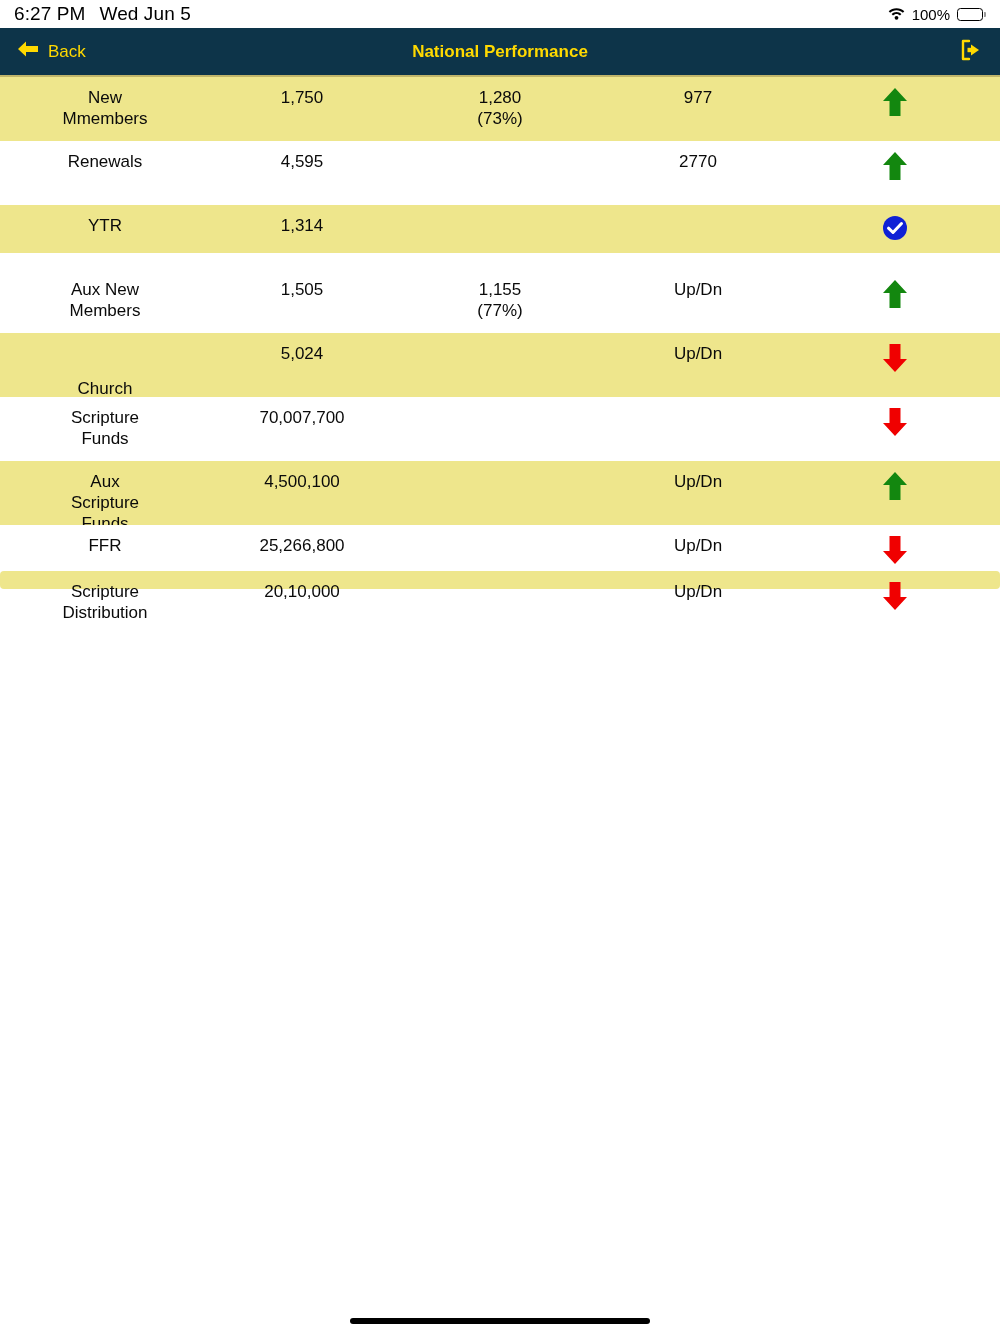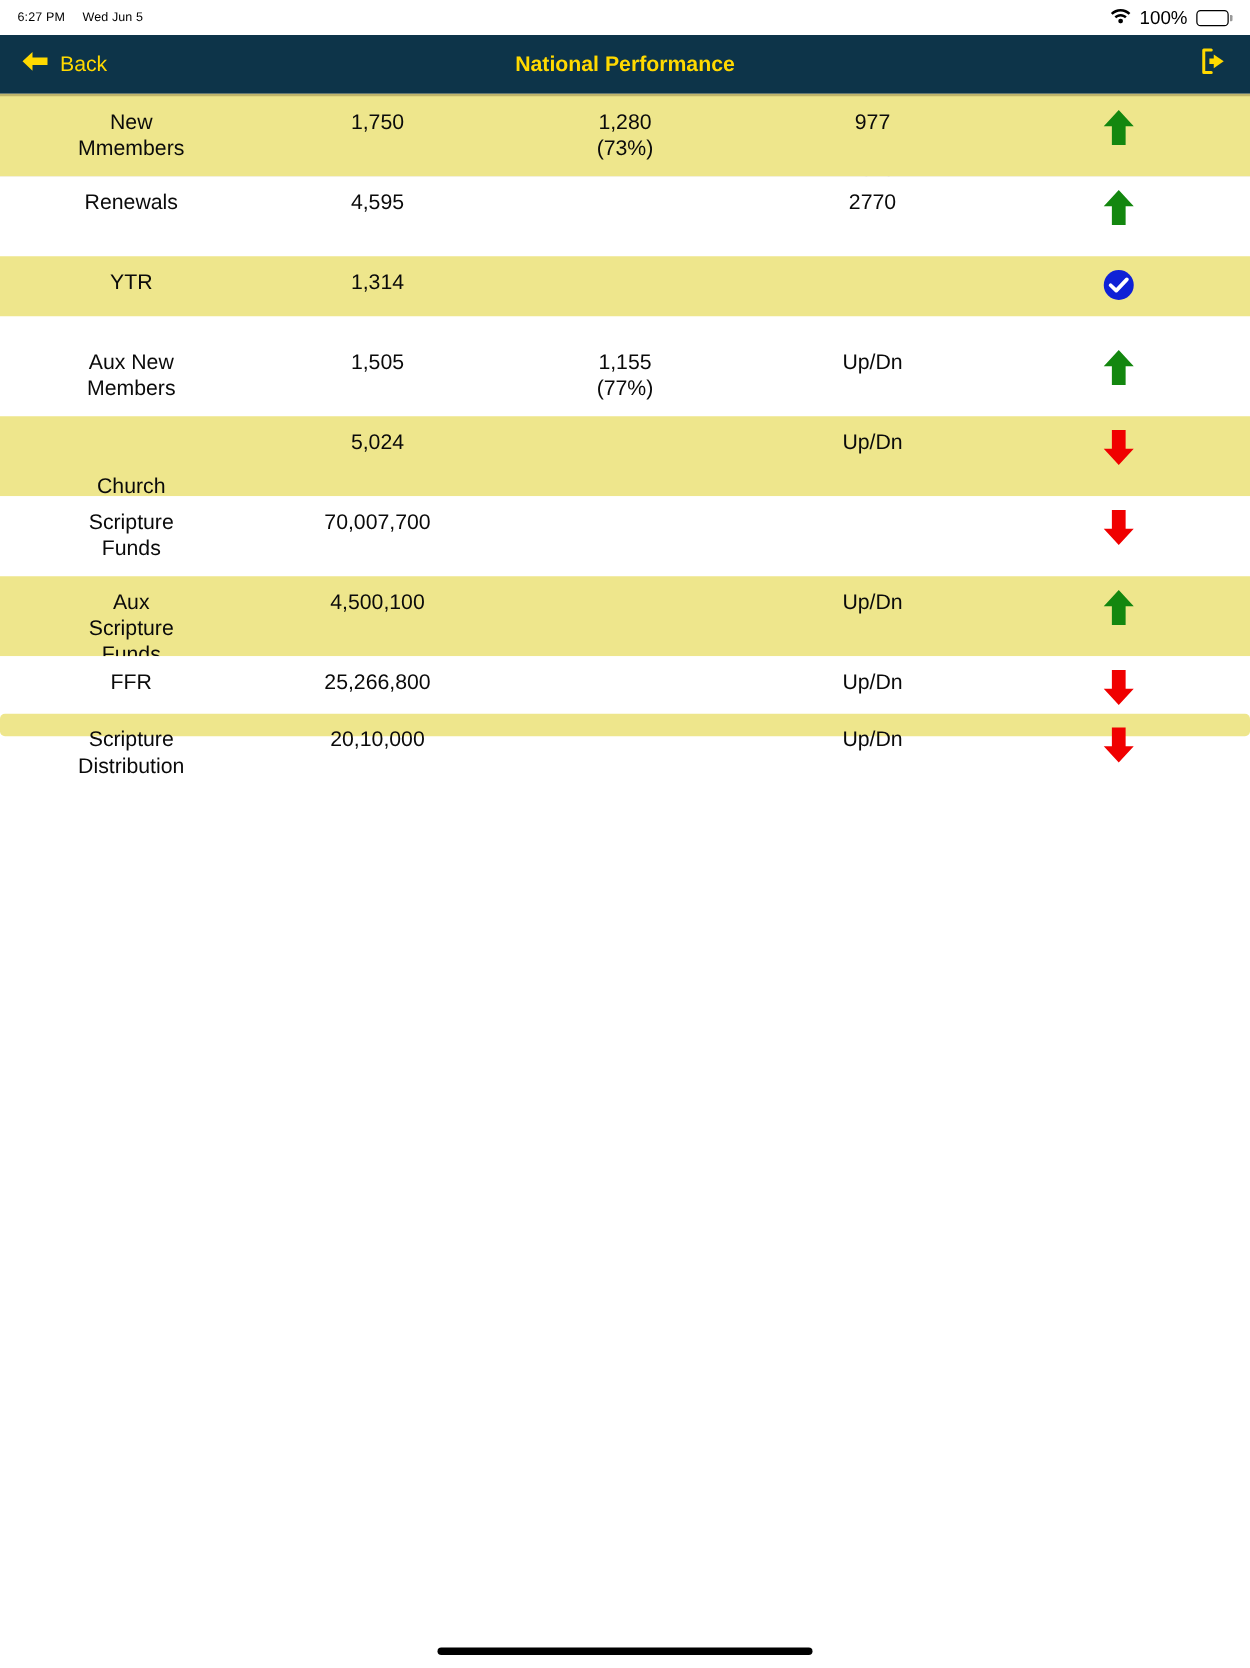--- a/index.html
+++ b/index.html
@@ -26,21 +26,21 @@
     justify-content: space-between;
     padding: 0 14px;
     box-sizing: border-box;
     color: #000000;
     font-size: 15px;
   }
   .sb-left {
     display: flex;
     align-items: center;
     gap: 14px;
-    font-size: 10px;
+    font-size: 19px;
     letter-spacing: .1px;
   }
   .sb-right {
     display: flex;
     align-items: center;
     gap: 7px;
     font-size: 15px;
   }
   .wifi-icon { display: block; }
   .battery {

